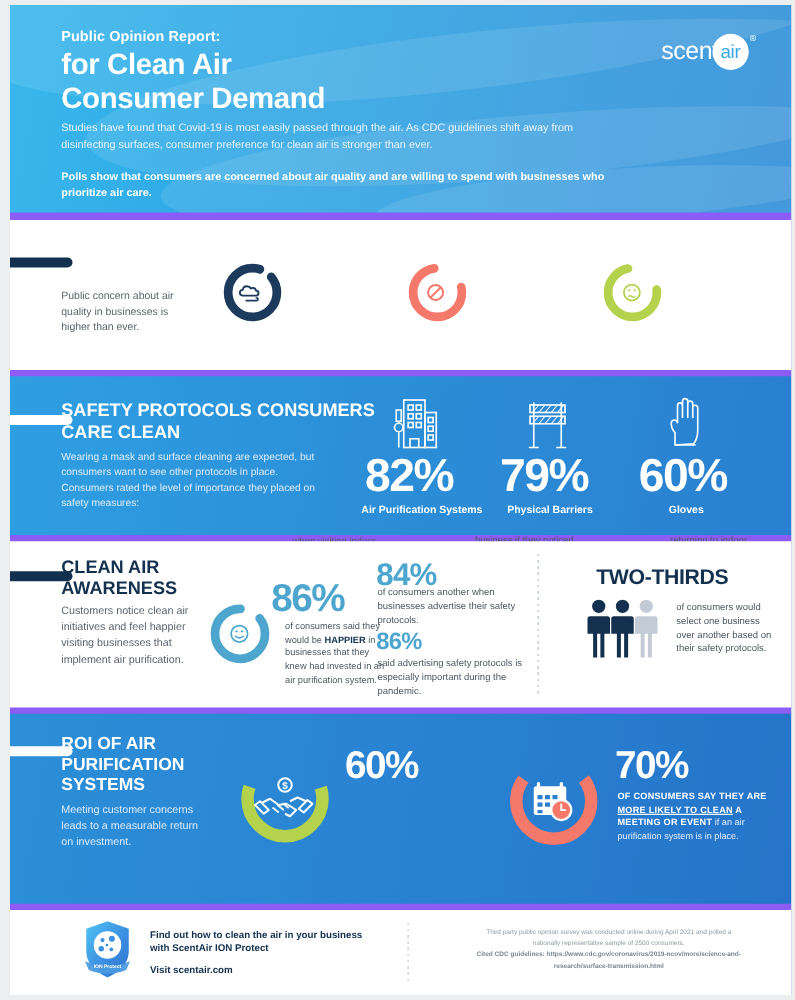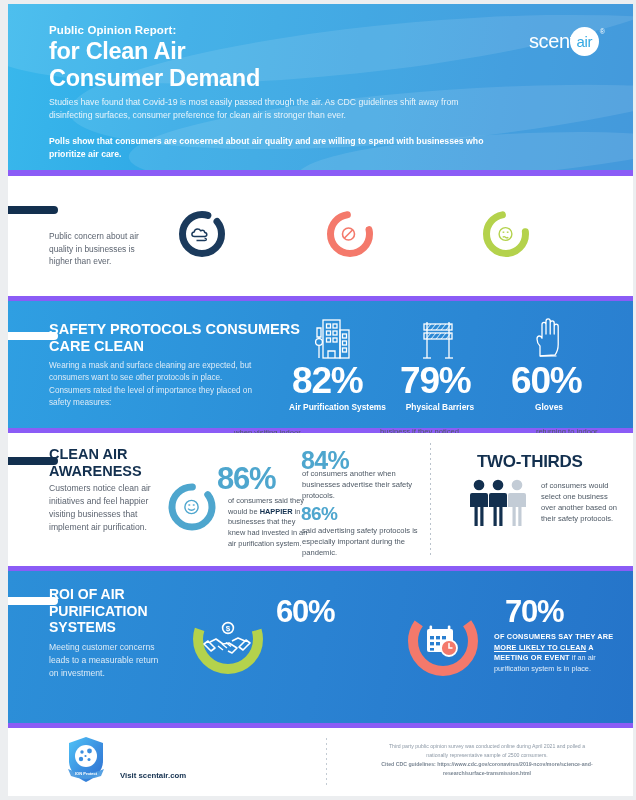--- a/index.html
+++ b/index.html
@@ -342,21 +342,21 @@
           <rect x="27" y="41" width="4" height="3.4"></rect>
             <rect x="33" y="41" width="4" height="3.4"></rect>
           <rect x="27" y="47" width="4" height="2.6"></rect>
         </g>
         <g>
           <circle cx="46" cy="47" r="8" fill="#f4796b" stroke="#ffffff" stroke-width="1.8"></circle>
           <path d="M46 42.5 v4.5 h3" stroke="#ffffff" stroke-width="1.5" fill="none" stroke-linecap="round"></path>
         </g>
       </svg>
     </div>
-    <div class="stat-num t-white" style="left:497px;top:23px;font-size:31px;font-weight:bold;">70%</div>
+    <div class="stat-num t-white" style="left:484px;top:23px;font-size:31px;font-weight:bold;">70%</div>
     <div class="stat-txt" style="left:486px;top:61px;width:128px;font-size:7.3px;color:#e2eefa;">
       <b style="color:#ffffff;letter-spacing:0.2px;">OF CONSUMERS SAY THEY ARE </b><b style="color:#ffffff;text-decoration:underline;letter-spacing:0.2px;">MORE LIKELY TO CLEAN</b><b style="color:#ffffff;letter-spacing:0.2px;"> A MEETING OR EVENT</b><span> if an air purification system is in place.</span>
     </div>
   </div>
 
   <div class="footer" style="top:728px;height:68px;">
 
     <svg class="badge" style="left:58px;top:8px;" viewBox="0 0 40 48">
       <defs>
         <linearGradient id="shieldg" x1="0" y1="0" x2="1" y2="1">
@@ -371,20 +371,24 @@
         <circle cx="16" cy="16" r="1.7"></circle>
           <circle cx="23.5" cy="15" r="2.4"></circle>
         <circle cx="15" cy="23" r="2.2"></circle>
           <circle cx="23" cy="23.5" r="1.5"></circle>
         <circle cx="19.5" cy="20" r="1.1"></circle>
       </g>
       <path d="M2 33 q18 8 36 0 l-3 7 q-15 6 -30 0z" fill="#4a9ae0" opacity="0.93"></path>
       <text x="20" y="38.5" font-size="4" fill="#ffffff" text-anchor="middle" font-family="Liberation Sans, sans-serif" font-weight="bold">ION Protect</text>
     </svg>
 
+    <div class="foot-head" style="position:absolute;left:112px;top:14px;width:230px;">
+      <div>Find out how to clean the air in your business</div>
+      <div>with ScentAir ION Protect</div>
+    </div>
     <div class="foot-visit" style="position:absolute;left:112px;top:43px;">Visit scentair.com</div>
 
     <div class="foot-div" style="left:318px;top:10px;height:48px;"></div>
 
     <div class="cite" style="position:absolute;left:348px;top:14px;width:262px;">
       <div>Third party public opinion survey was conducted online during April 2021 and polled a</div>
       <div>nationally representative sample of 2500 consumers.</div>
       <div><b>Cited CDC guidelines: https://www.cdc.gov/coronavirus/2019-ncov/more/science-and-</b></div>
       <div><b>research/surface-transmission.html</b></div>
     </div>

